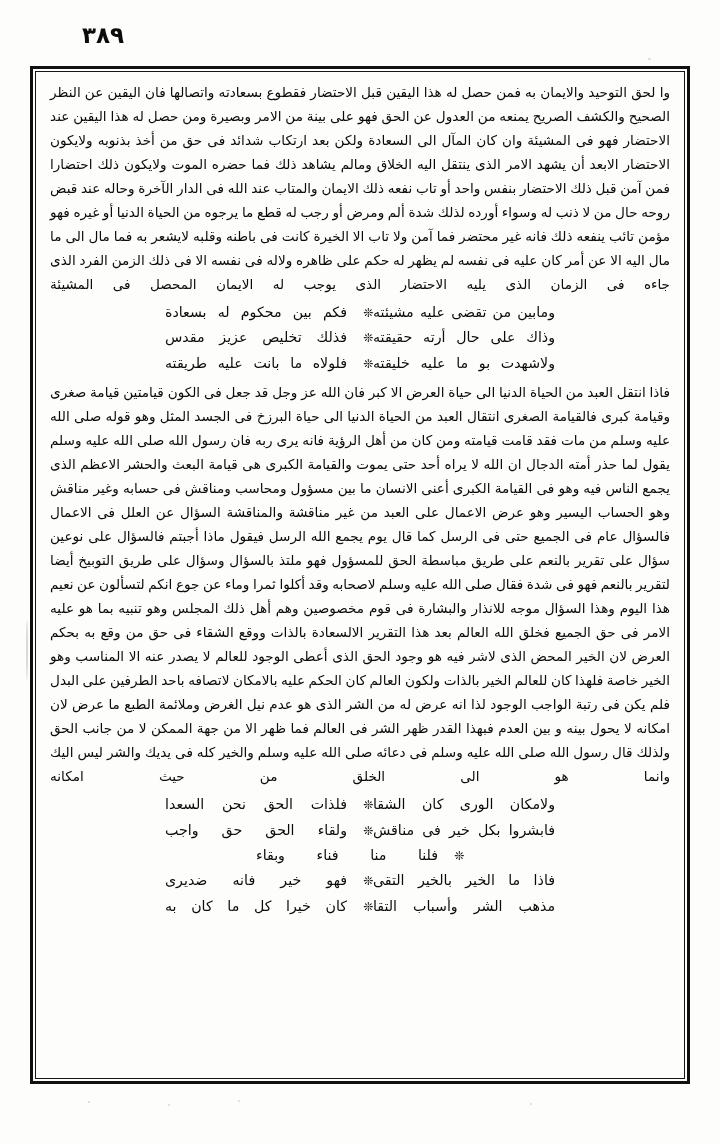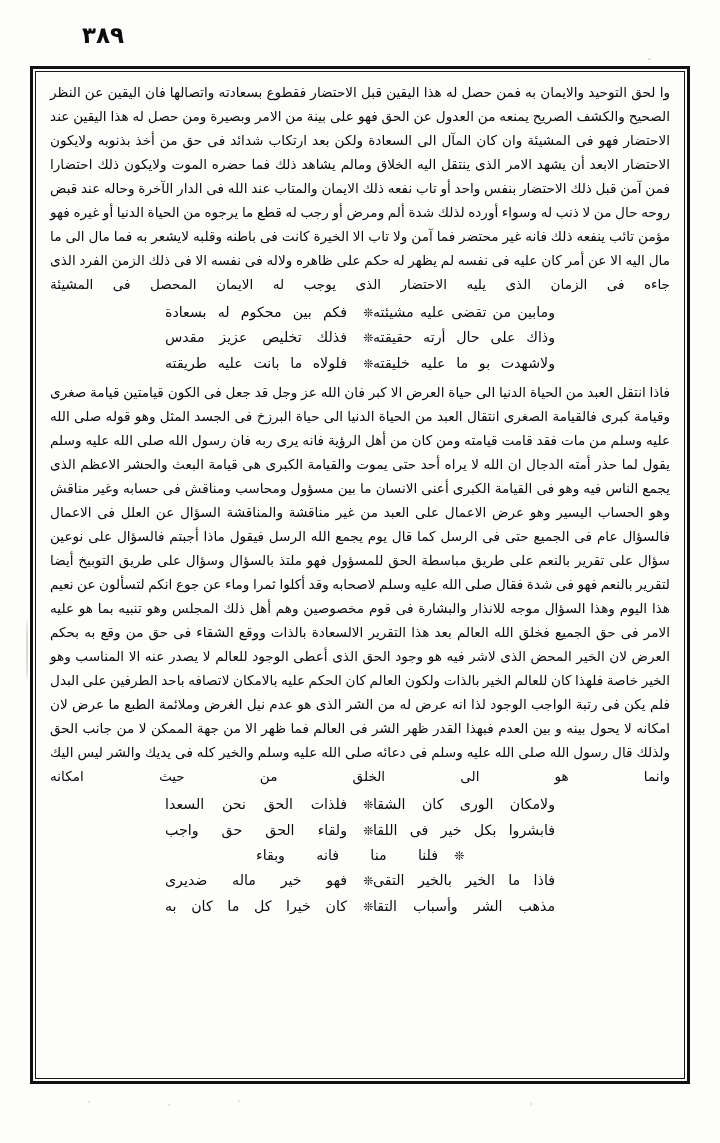--- a/index.html
+++ b/index.html
@@ -166,34 +166,34 @@
 
     <div class="verse-block">
 
       <div class="verse-line">
         <span class="hemistich left">ولامكان الورى كان الشقا</span>
         <span class="verse-sep">❊</span>
         <span class="hemistich right">فلذات الحق نحن السعدا</span>
       </div>
 
       <div class="verse-line">
-        <span class="hemistich left">فابشروا بكل خير فى اللقا</span>
+        <span class="hemistich left">فابشروا بكل خير فى مناقش</span>
         <span class="verse-sep">❊</span>
         <span class="hemistich right">ولقاء الحق حق واجب</span>
       </div>
 
       <div class="verse-line">
         <span class="verse-sep">❊</span>
-        <span class="hemistich right">فلنا منا فانه وبقاء</span>
+        <span class="hemistich right">فلنا منا فناء وبقاء</span>
       </div>
 
       <div class="verse-line">
         <span class="hemistich left">فاذا ما الخير بالخير التقى</span>
         <span class="verse-sep">❊</span>
-        <span class="hemistich right">فهو خير ماله ضديرى</span>
+        <span class="hemistich right">فهو خير فانه ضديرى</span>
       </div>
 
       <div class="verse-line">
         <span class="hemistich left">مذهب الشر وأسباب التقا</span>
         <span class="verse-sep">❊</span>
         <span class="hemistich right">كان خيرا كل ما كان به</span>
       </div>
 
     </div>
 

